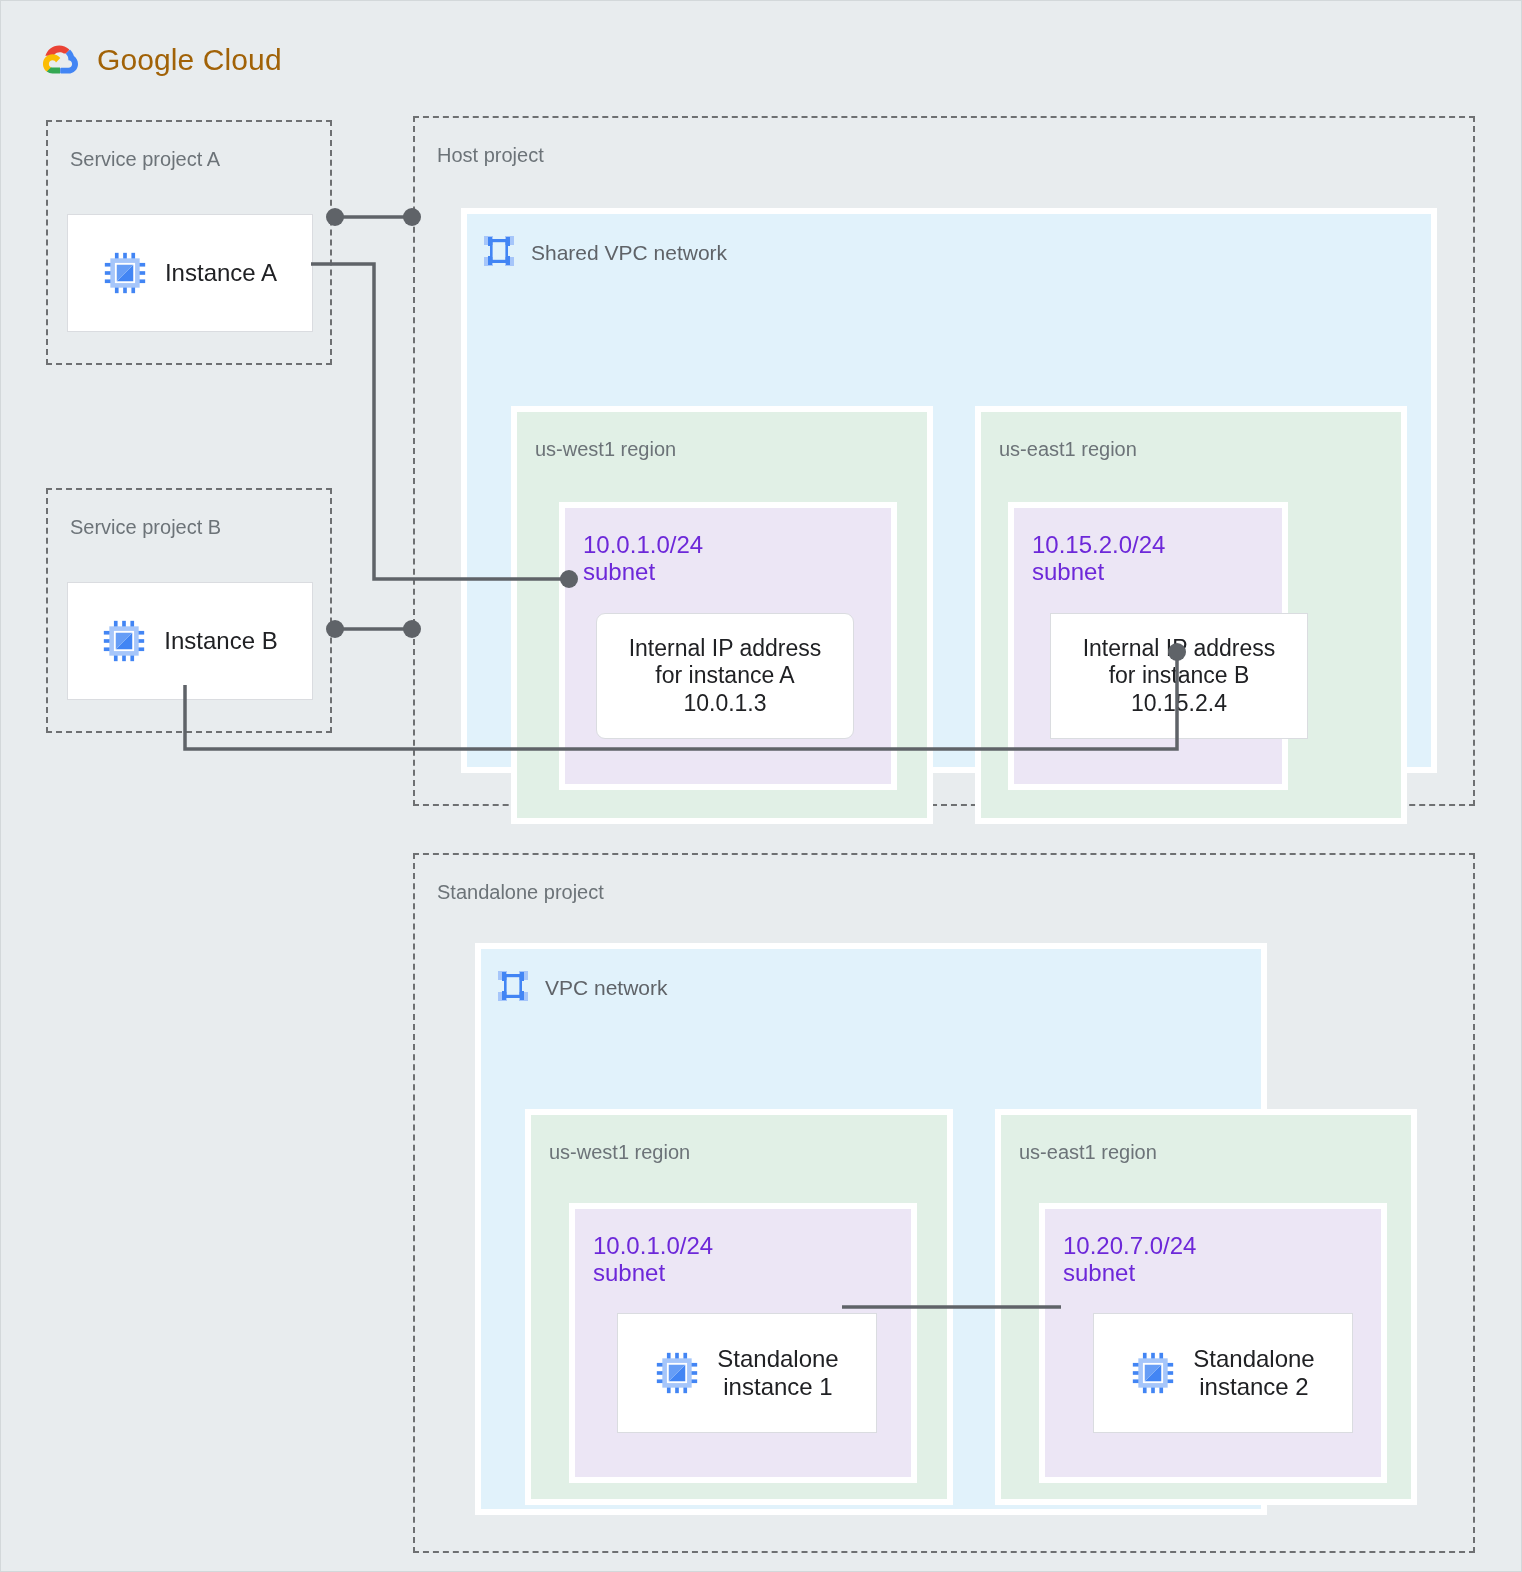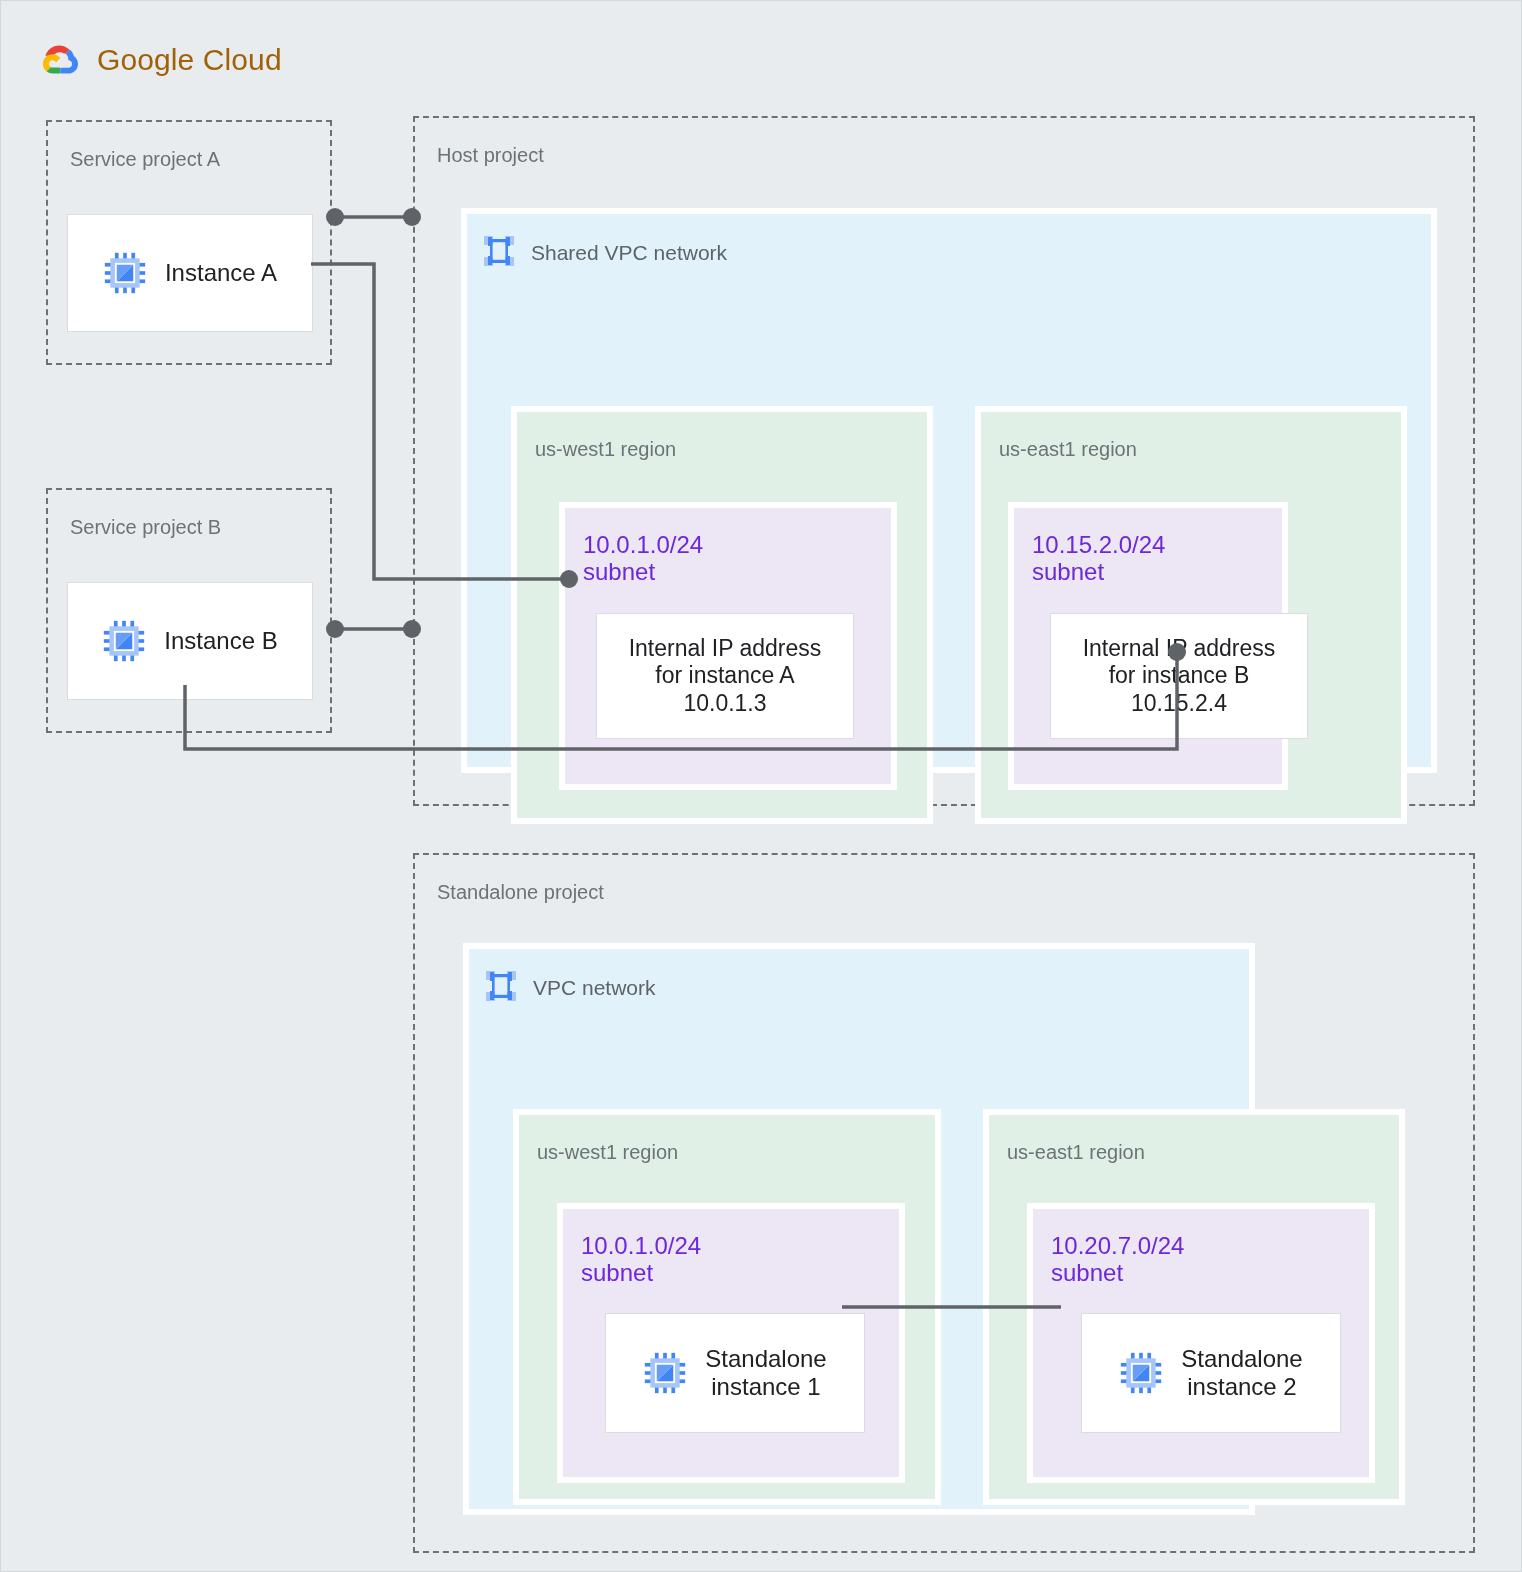--- a/index.html
+++ b/index.html
@@ -237,21 +237,21 @@
           </svg>
         </span>
         <span class="vpc-label">Shared VPC network</span>
       </div>
 
       <div class="region" style="left:44px; top:192px; width:422px; height:418px;">
         <div class="region-label">us-west1 region</div>
         <div class="subnet" style="left:42px; top:90px; width:338px; height:288px;">
           <div class="subnet-label">10.0.1.0/24
 subnet</div>
-          <div class="card" style="left:31px; top:105px; width:258px; height:126px;">
+          <div class="card" style="left:31px; top:105px; width:258px; height:126px;border-radius:9px;">
             <span class="card-text small-lines">Internal IP address
 for instance A
 10.0.1.3</span>
           </div>
         </div>
       </div>
 
       <div class="region" style="left:508px; top:192px; width:432px; height:418px;">
         <div class="region-label">us-east1 region</div>
         <div class="subnet" style="left:27px; top:90px; width:280px; height:288px;">
@@ -263,21 +263,21 @@
 10.15.2.4</span>
           </div>
         </div>
       </div>
     </div>
   </div>
 
   <div class="project" style="left:412px; top:852px; width:1062px; height:700px;">
     <div class="proj-label">Standalone project</div>
 
-    <div class="vpc" style="left:48px; top:88px; width:792px; height:572px;">
+    <div class="vpc" style="left:60px; top:88px; width:792px; height:572px;">
       <div class="vpc-head">
         <span>
           <svg viewBox="0 0 32 32" width="32" height="32" aria-hidden="true">
             <rect x="1" y="1" width="9" height="9" fill="#a6c6fa"></rect>
             <rect x="22" y="1" width="9" height="9" fill="#a6c6fa"></rect>
             <rect x="1" y="22" width="9" height="9" fill="#a6c6fa"></rect>
             <rect x="22" y="22" width="9" height="9" fill="#a6c6fa"></rect>
             <rect x="5" y="2" width="4" height="9" fill="#4285f4"></rect>
             <rect x="23" y="2" width="4" height="9" fill="#4285f4"></rect>
             <rect x="5" y="21" width="4" height="9" fill="#4285f4"></rect>

